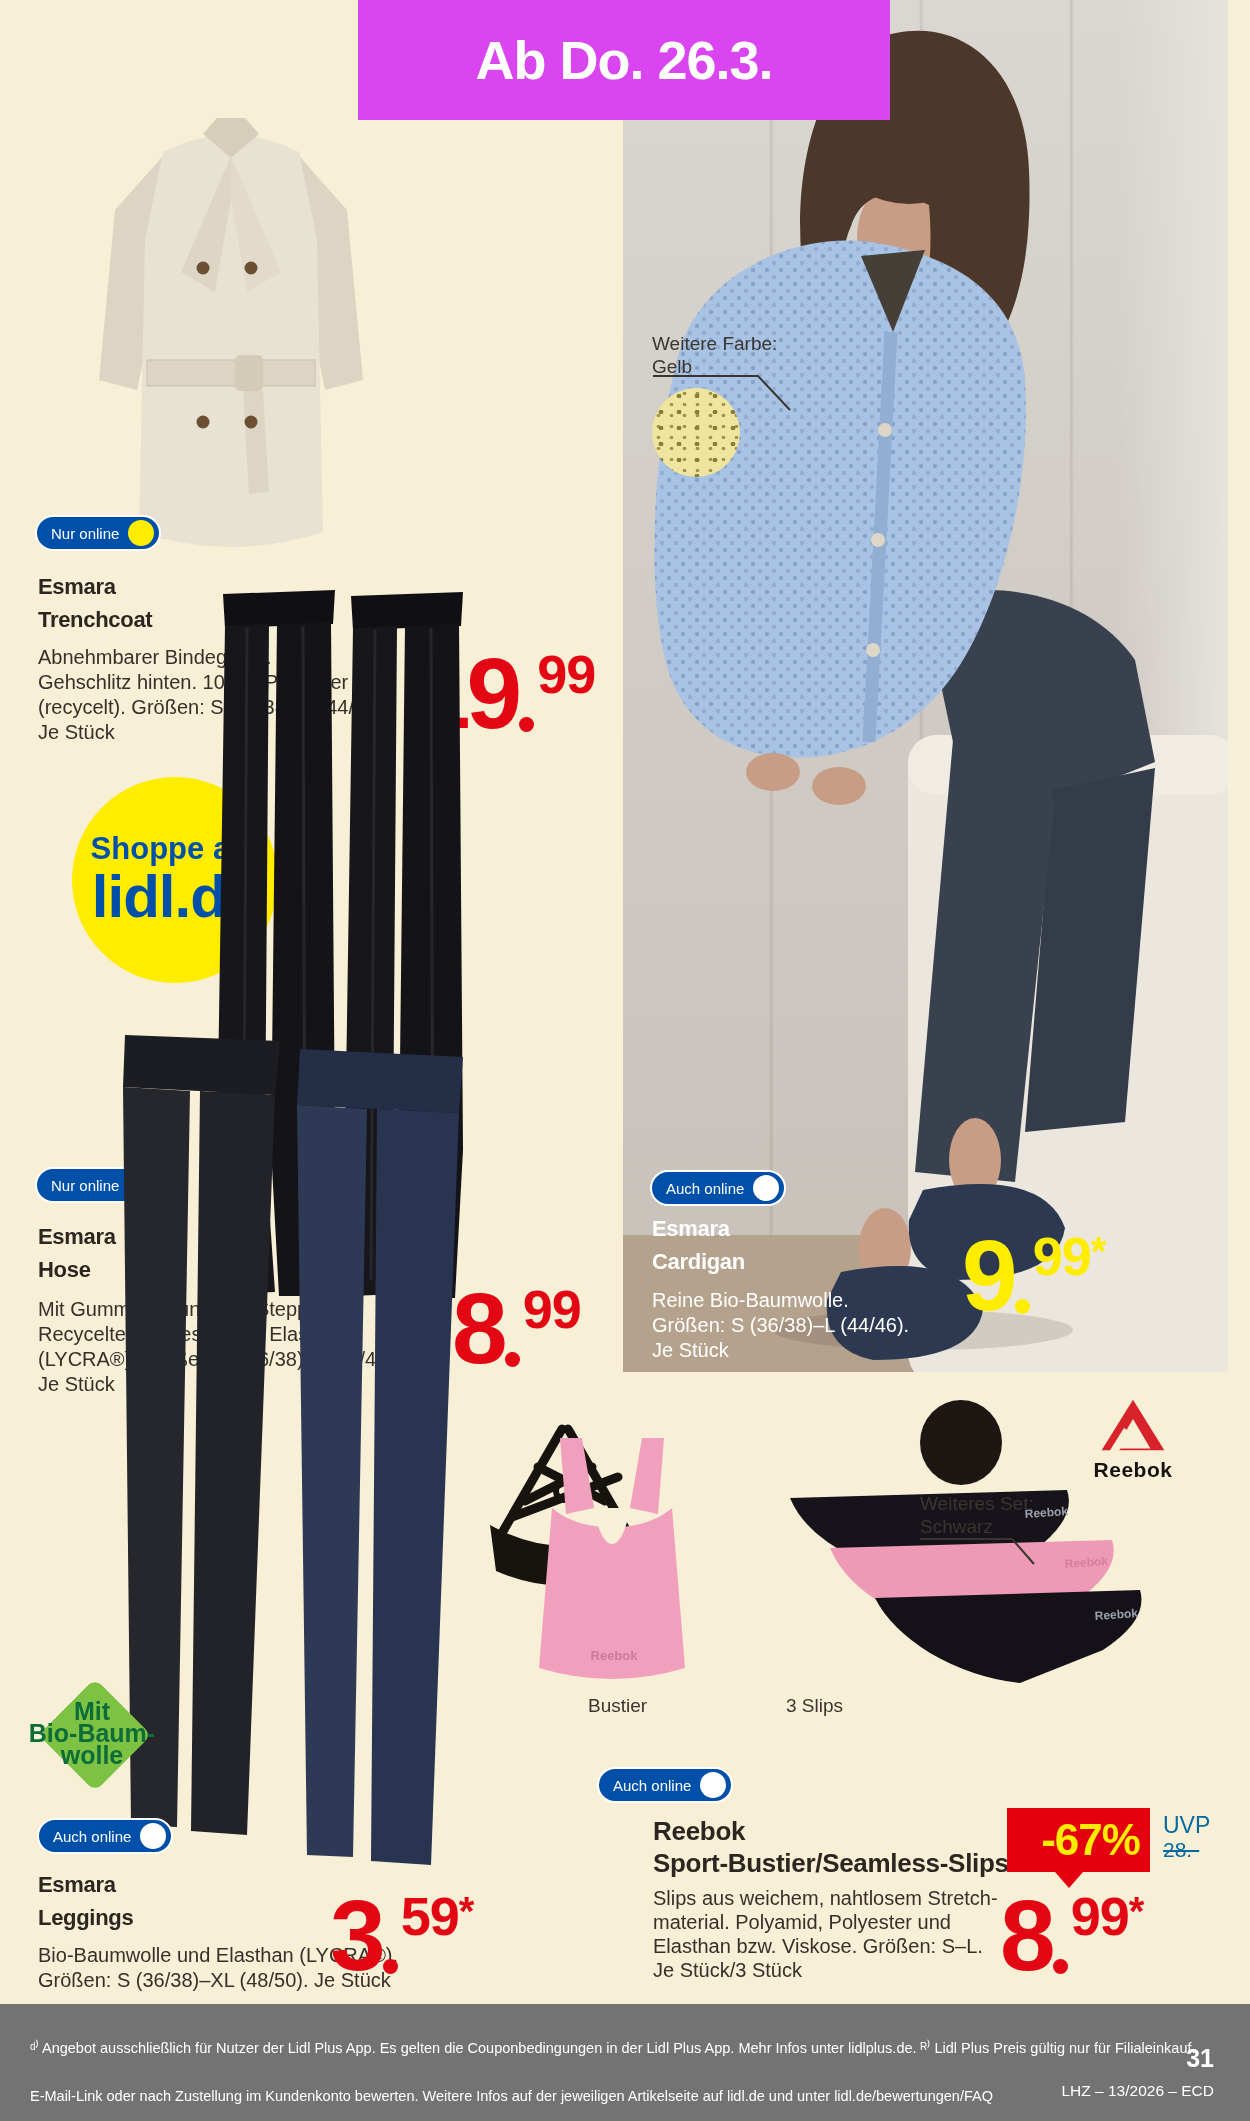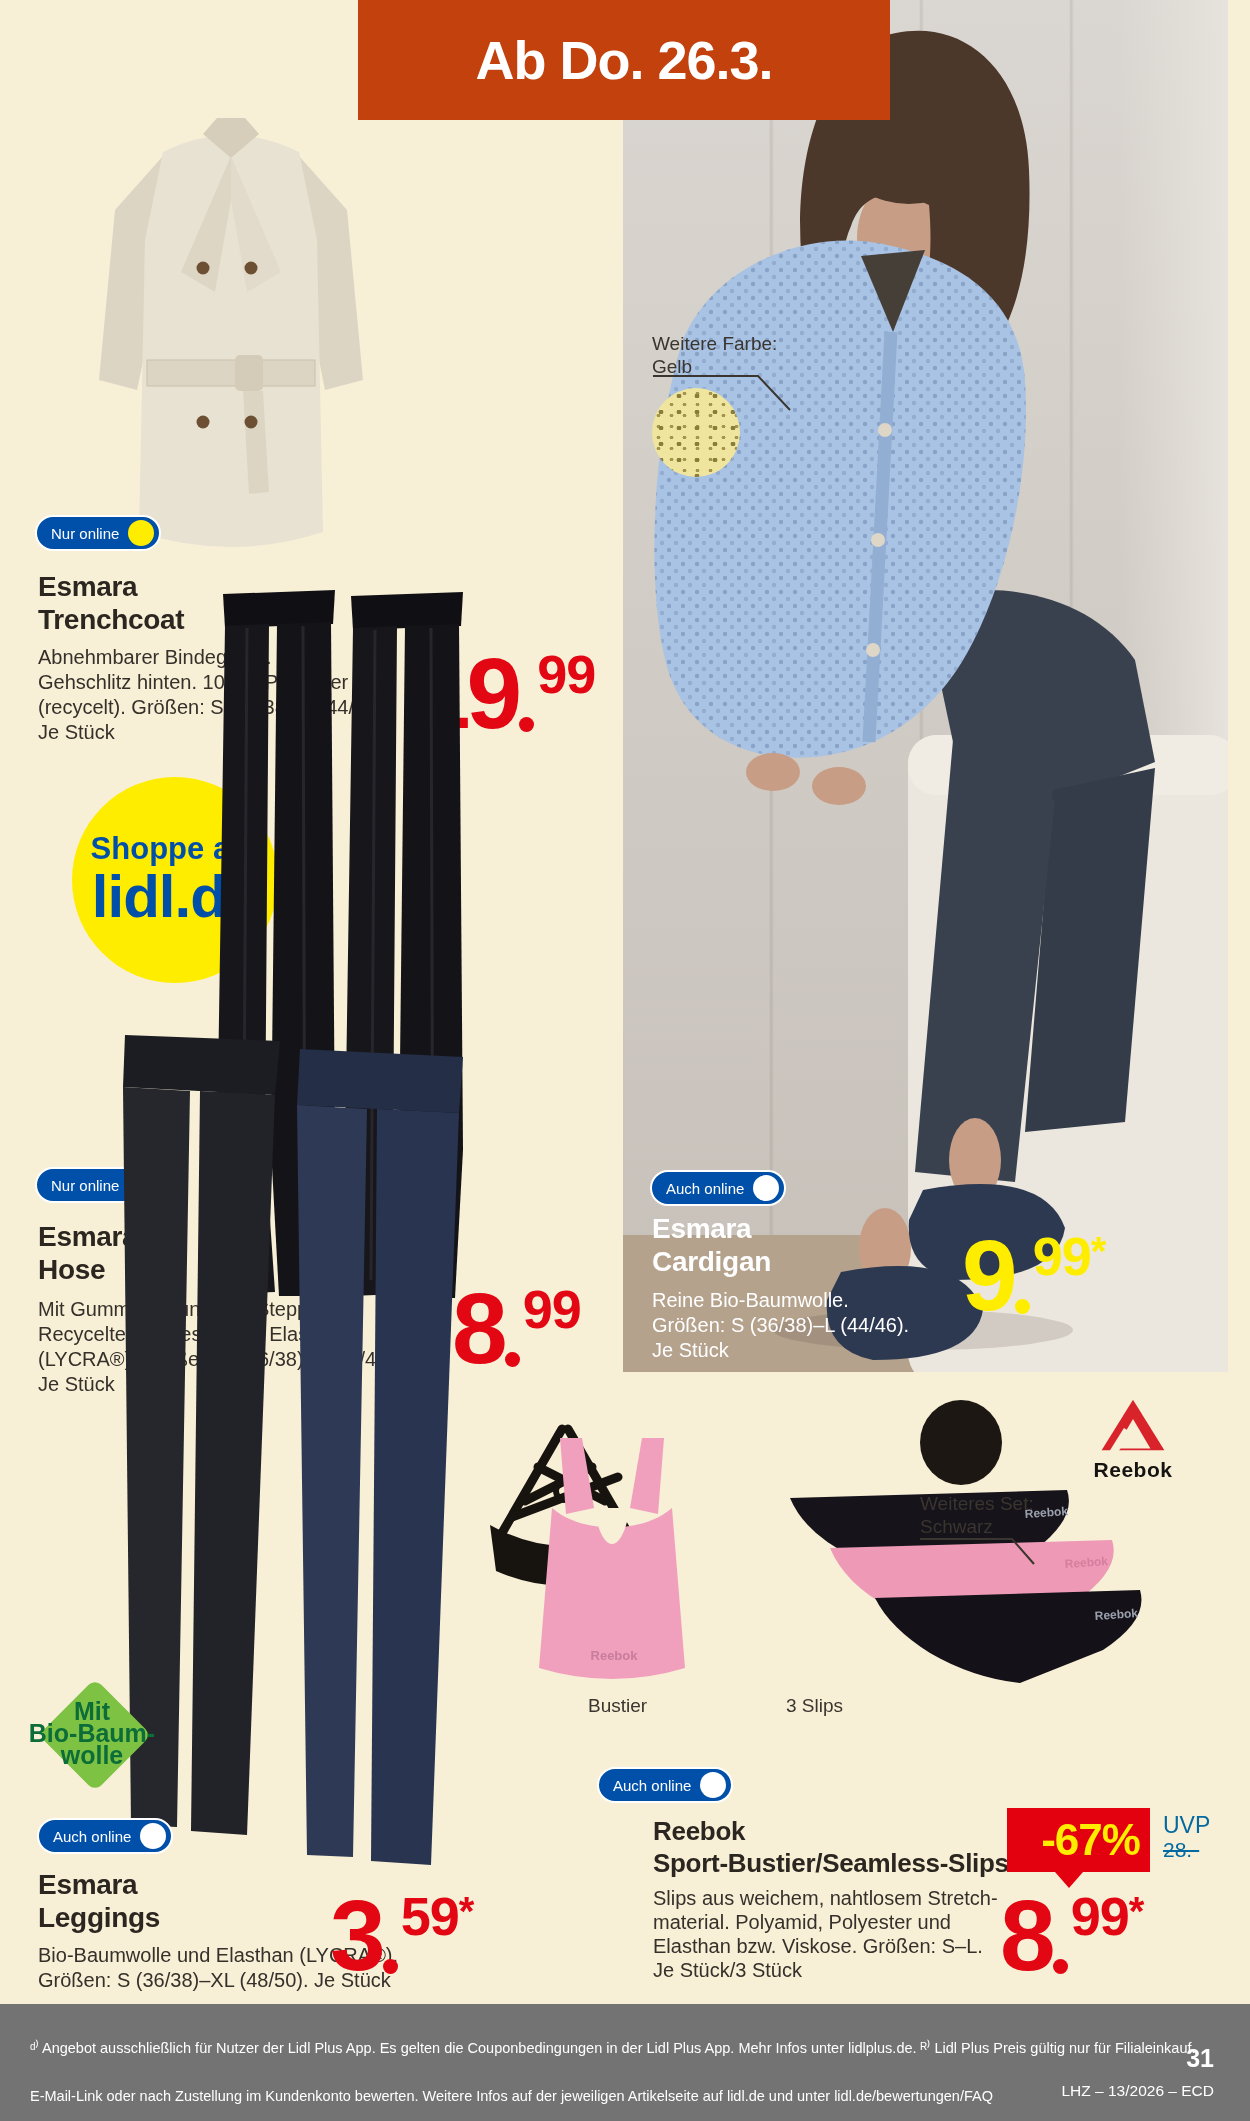--- a/index.html
+++ b/index.html
@@ -12,34 +12,34 @@
     background-color:#d3cec8;
     background-image:
       linear-gradient(270deg,#e6e2dc 0px,rgba(230,226,220,0) 110px),
       linear-gradient(90deg,transparent 146px,rgba(90,80,70,.14) 148px,transparent 151px,
                       transparent 296px,rgba(90,80,70,.14) 298px,transparent 301px,
                       transparent 446px,rgba(90,80,70,.14) 448px,transparent 451px),
       linear-gradient(180deg,#dad6d1 0%,#cfcac3 55%,#c6c0b9 100%);}
   #photo svg{display:block;}
 
   
-  #banner{left:358px;top:0;width:532px;height:120px;background:#c2410c;
+  #banner{left:358px;top:0;width:532px;height:120px;background:#d946ef;
     display:flex;align-items:center;justify-content:center;}
   #banner span{color:#fff;font-weight:700;font-size:54px;letter-spacing:-1px;}
 
   
   .badge{position:absolute;height:36px;border-radius:19px;background:#0050aa;border:2px solid #fff;
     display:inline-flex;align-items:center;padding:0 5px 0 14px;gap:9px;box-sizing:border-box;}
   .badge .lbl{color:#fff;font-weight:400;font-size:15px;white-space:nowrap;}
   .badge .dot{width:26px;height:26px;border-radius:50%;}
   .dot-yellow{background:#ffed00;}
   .dot-white{background:#fff;}
 
   
-  .h{font-weight:700;font-size:28px;line-height:33px;color:#2b2620;letter-spacing:-.3px;}
+  .h{font-weight:700;font-size:22px;line-height:33px;color:#2b2620;letter-spacing:-.3px;}
   .desc{font-size:20px;line-height:25px;color:#35302a;}
   .white{color:#fff;}
 
   
   .price{position:absolute;display:flex;align-items:flex-start;color:#e30613;font-weight:700;}
   .price .p-int{font-size:100px;line-height:86px;letter-spacing:-4px;}
   .price .p-dot{width:15px;height:15px;border-radius:50%;background:#e30613;align-self:flex-end;margin:0 3px 4px 1px;}
   .price .p-dec{font-size:54px;line-height:48px;letter-spacing:-1px;}
   .price .p-star{font-size:40px;line-height:38px;}
   .price--yellow{color:#ffed00;}

